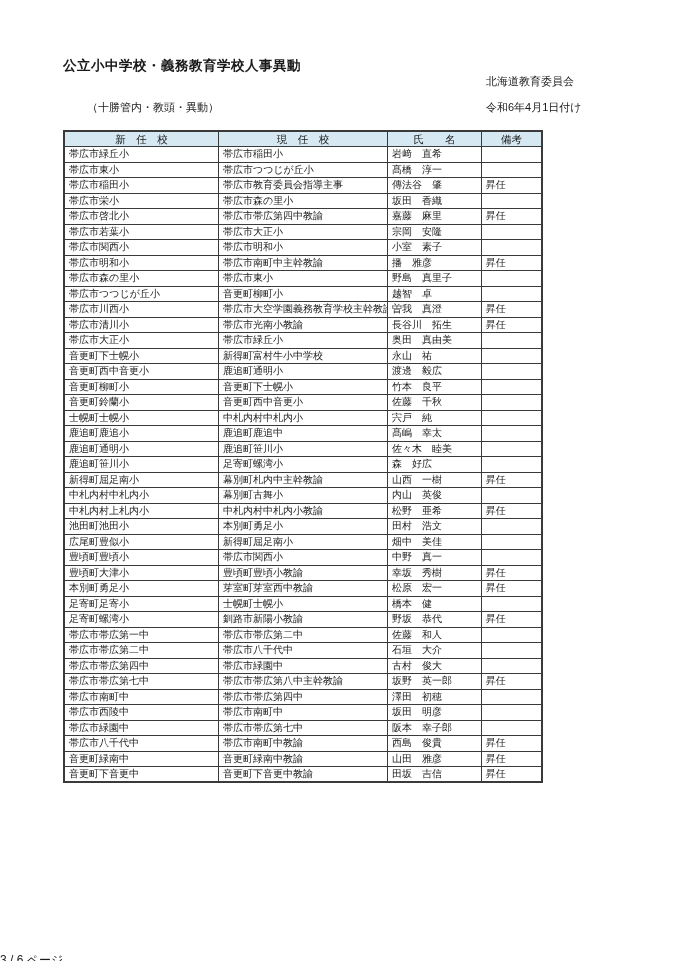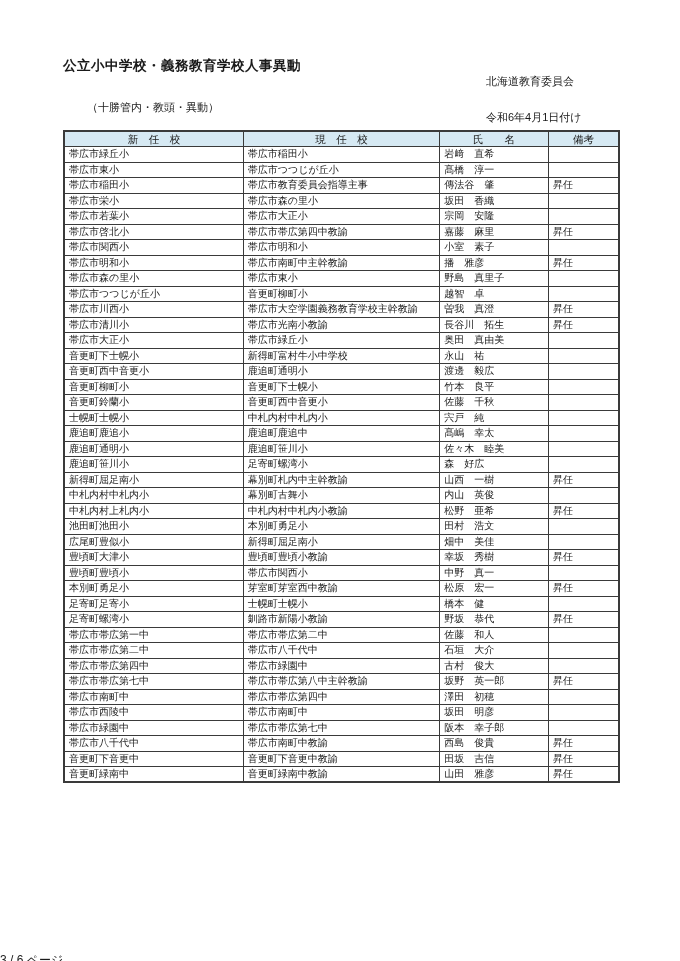--- a/index.html
+++ b/index.html
@@ -36,26 +36,25 @@
   .scope-line{
     position:absolute;
     left:63px; top:100px;
     font-size:11px;
     margin-left:24px;
   }
   .date-line{
     position:absolute;
     left:486px; top:100px;
     font-size:11px;
-    margin-top:10px;
   }
   .data-table{
     position:absolute;
     left:63px; top:130px;
-    width:557px;
+    width:480px;
     border-collapse:collapse;
     table-layout:fixed;
     border:2px solid var(--border-color);
   }
   .data-table th,.data-table td{
     border:1px solid var(--border-color);
     font-size:10px;
     font-weight:normal;
     padding:0 4px;
     height:15.5px;
@@ -128,32 +127,32 @@
           <td>傳法谷　肇</td>
           <td>昇任</td>
         </tr>
         <tr>
           <td>帯広市栄小</td>
           <td>帯広市森の里小</td>
           <td>坂田　香織</td>
           <td></td>
         </tr>
         <tr>
+          <td>帯広市啓北小</td>
+          <td>帯広市帯広第四中教諭</td>
+          <td>嘉藤　麻里</td>
+          <td>昇任</td>
+        </tr>
+        <tr>
           <td>帯広市若葉小</td>
           <td>帯広市大正小</td>
           <td>宗岡　安隆</td>
           <td></td>
         </tr>
         <tr>
-          <td>帯広市啓北小</td>
-          <td>帯広市帯広第四中教諭</td>
-          <td>嘉藤　麻里</td>
-          <td>昇任</td>
-        </tr>
-        <tr>
           <td>帯広市関西小</td>
           <td>帯広市明和小</td>
           <td>小室　素子</td>
           <td></td>
         </tr>
         <tr>
           <td>帯広市明和小</td>
           <td>帯広市南町中主幹教諭</td>
           <td>播　雅彦</td>
           <td>昇任</td>
@@ -260,32 +259,32 @@
           <td>田村　浩文</td>
           <td></td>
         </tr>
         <tr>
           <td>広尾町豊似小</td>
           <td>新得町屈足南小</td>
           <td>畑中　美佳</td>
           <td></td>
         </tr>
         <tr>
+          <td>豊頃町豊頃小</td>
+          <td>帯広市関西小</td>
+          <td>中野　真一</td>
+          <td></td>
+        </tr>
+        <tr>
           <td>豊頃町大津小</td>
           <td>豊頃町豊頃小教諭</td>
           <td>幸坂　秀樹</td>
           <td>昇任</td>
         </tr>
         <tr>
-          <td>豊頃町豊頃小</td>
-          <td>帯広市関西小</td>
-          <td>中野　真一</td>
-          <td></td>
-        </tr>
-        <tr>
           <td>本別町勇足小</td>
           <td>芽室町芽室西中教諭</td>
           <td>松原　宏一</td>
           <td>昇任</td>
         </tr>
         <tr>
           <td>足寄町足寄小</td>
           <td>士幌町士幌小</td>
           <td>橋本　健</td>
           <td></td>
@@ -338,29 +337,29 @@
           <td>阪本　幸子郎</td>
           <td></td>
         </tr>
         <tr>
           <td>帯広市八千代中</td>
           <td>帯広市南町中教諭</td>
           <td>西島　俊貴</td>
           <td>昇任</td>
         </tr>
         <tr>
+          <td>音更町緑南中</td>
+          <td>音更町緑南中教諭</td>
+          <td>山田　雅彦</td>
+          <td>昇任</td>
+        </tr>
+        <tr>
           <td>音更町下音更中</td>
           <td>音更町下音更中教諭</td>
           <td>田坂　吉信</td>
           <td>昇任</td>
         </tr>
-        <tr>
-          <td>音更町緑南中</td>
-          <td>音更町緑南中教諭</td>
-          <td>山田　雅彦</td>
-          <td>昇任</td>
-        </tr>
       </tbody>
   </table>
 
   <div class="page-footer">3 / 6 ページ</div>
 
 </div>
 
 </body></html>

